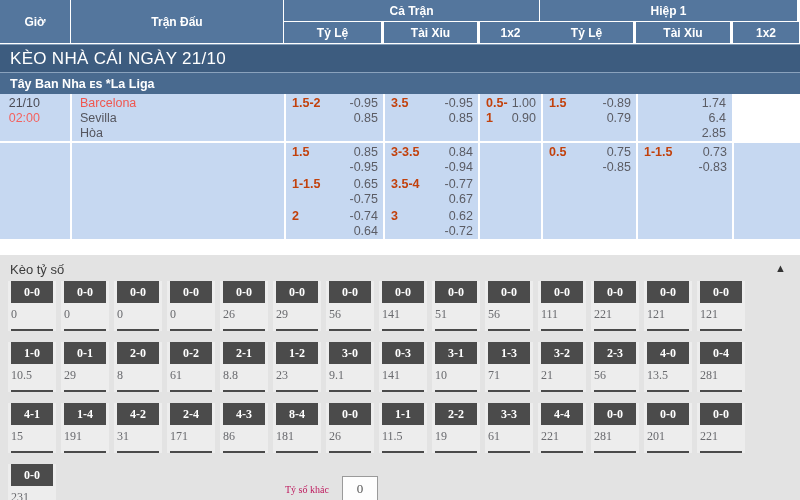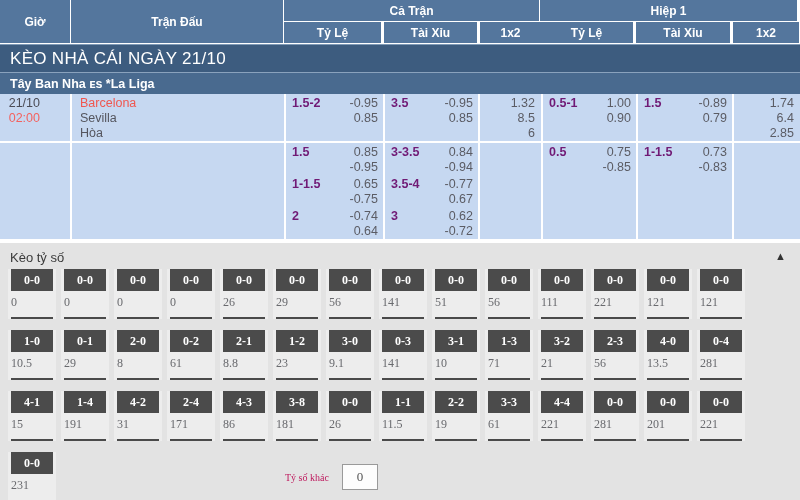--- a/index.html
+++ b/index.html
@@ -28,33 +28,33 @@
     height:28px; background:#3d5c7f; color:#fff; font-size:17px;
     display:flex; align-items:center; padding-left:10px; letter-spacing:.3px;
     border-top:1px solid #7f9ab7;
   }
   .league {
     height:22px; background:#496a8f; color:#fff; font-size:12.5px; font-weight:bold;
     display:flex; align-items:center; padding-left:10px;
     border-top:1px solid #8aa2bd;
   }
   
-  .obody { background:#fff; padding-bottom:4px; }
+  .obody { background:#fff; padding-bottom:16px; }
   .orow {
     display:grid; grid-template-columns:70px 212px 97px 93px 61px 93px 94px 66px;
     column-gap:2px; margin-bottom:2px;
   }
   .orow > div { background:#c6d8f1; }
   .r1 { height:47px; } .rn { height:30px; }
   .cell-time { text-align:right; padding:2px 30px 0 0; font-size:12.5px; line-height:15px; color:#4a4b55; }
   .cell-time .clock { color:#f4625f; }
   .cell-match { padding:2px 0 0 8px; font-size:12.5px; line-height:15px; color:#54555e; }
   .cell-match .home { color:#f0564f; }
   .hc { display:flex; justify-content:space-between; padding:2px 5px 0 6px; font-size:12.5px; line-height:15px; }
-  .hc .lab { color:#701a75; font-weight:bold; }
+  .hc .lab { color:#c2410c; font-weight:bold; }
   .hc .vals { text-align:right; color:#5b5c64; white-space:pre-line; }
   .x12 { text-align:right; padding:2px 6px 0 0; font-size:12.5px; line-height:15px; color:#5b5c64; white-space:pre-line; }
   
   .score-section { position:relative; background:#e3e3e3; height:261px; }
   .score-header { height:26px; padding:7px 10px 0; font-size:13px; color:#3a3a3a; }
   .collapse { position:absolute; top:7px; right:14px; font-size:11px; color:#333; cursor:pointer; line-height:12px; }
   .score-rows { padding-left:8px; }
   .score-row { display:flex; gap:5px; margin-bottom:11px;font-family:Liberation Serif, serif; }
   .tile { width:48px; height:50px; background:#ededed; display:flex; flex-direction:column; }
   .tile .box {
@@ -116,23 +116,20 @@
       <div class="hc">
         <span class="lab">1.5-2</span>
         <span class="vals">-0.95
 0.85</span>
       </div>
       <div class="hc">
         <span class="lab">3.5</span>
         <span class="vals">-0.95
 0.85</span>
       </div>
-      <div class="x12">1.32
-8.5
-6</div>
       <div class="hc">
         <span class="lab">0.5-1</span>
         <span class="vals">1.00
 0.90</span>
       </div>
       <div class="hc">
         <span class="lab">1.5</span>
         <span class="vals">-0.89
 0.79</span>
       </div>
@@ -391,21 +388,21 @@
             <div class="box">2-4</div>
             <div class="val">171</div>
             <div class="line"></div>
           </div>
           <div class="tile">
             <div class="box">4-3</div>
             <div class="val">86</div>
             <div class="line"></div>
           </div>
           <div class="tile">
-            <div class="box">3-8</div>
+            <div class="box">8-4</div>
             <div class="val">181</div>
             <div class="line"></div>
           </div>
           <div class="tile">
             <div class="box">0-0</div>
             <div class="val">26</div>
             <div class="line"></div>
           </div>
           <div class="tile">
             <div class="box">1-1</div>

